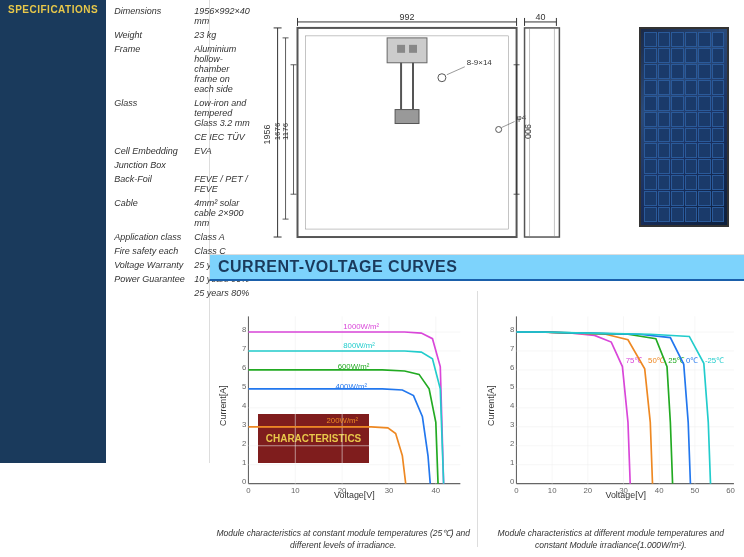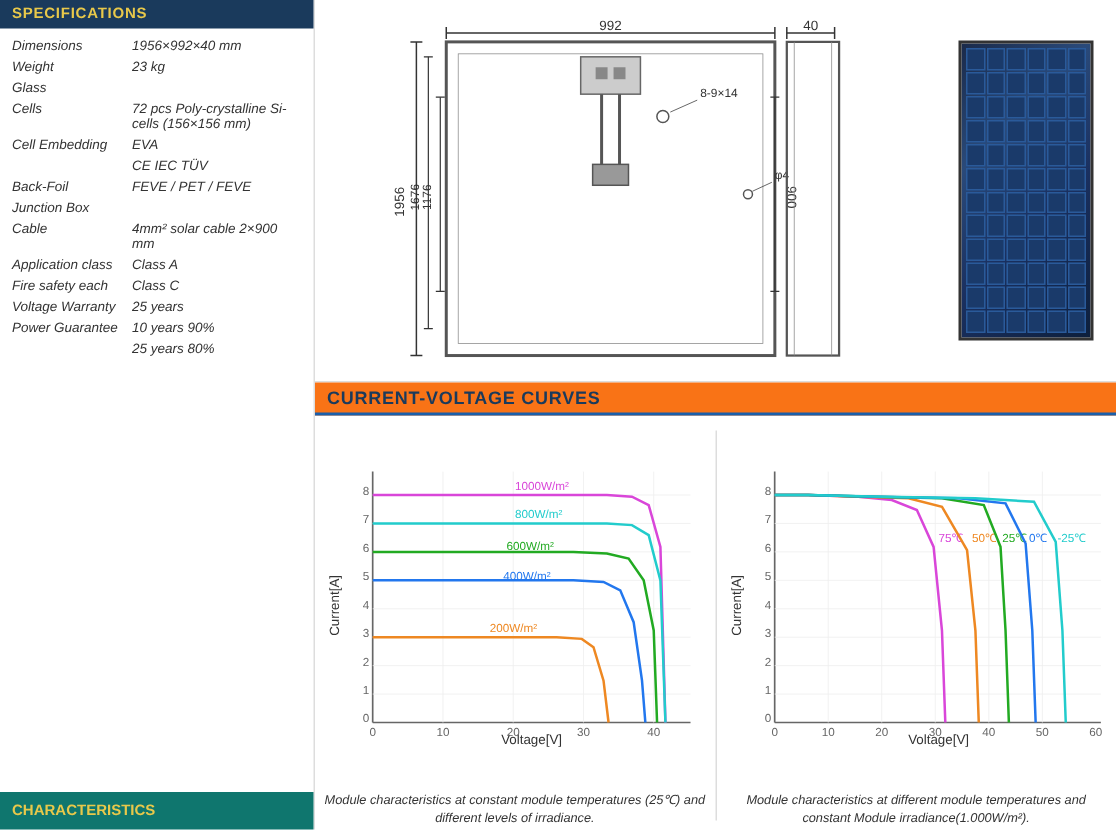--- a/index.html
+++ b/index.html
@@ -14,25 +14,25 @@
 
     .main-container {
       display: flex;
       width: 744px;
       height: 557px;
     }
 
     
     .left-panel {
       width: 210px;
-      height: 553px;
+      height: 463px;
       background: #fff;
       border-right: 1px solid #ddd;
       display: flex;
-      flex-direction: column;
+      flex-direction: row;
     }
 
     .specs-header {
       background: #1a3a5c;
       color: #e8c84a;
       font-weight: bold;
       font-size: 10px;
       padding: 4px 8px;
       letter-spacing: 0.5px;
     }
@@ -57,25 +57,25 @@
       padding-right: 4px;
     }
 
     .spec-value {
       color: #333;
       font-size: 9px;
       flex: 1;
     }
 
     .chars-header {
-      background: #0f766e;
+      background: #7f1d1d;
       color: #e8c84a;
       font-weight: bold;
       font-size: 10px;
-      padding: 7px 8px;
+      padding: 19px 8px;
       margin-top: auto;
     }
 
     
     .right-panel {
       flex: 1;
       display: flex;
       flex-direction: column;
       height: 557px;
     }
@@ -128,25 +128,25 @@
     }
 
     
     .curves-section {
       flex: 1;
       display: flex;
       flex-direction: column;
     }
 
     .curves-header {
-      background: #f97316;
+      background: #7dd3fc;
       border-bottom: 2px solid #1a5faa;
       padding: 3px 8px;
       font-weight: bold;
-      font-size: 12px;
+      font-size: 16px;
       color: #1a3a5c;
       letter-spacing: 0.5px;
     }
 
     .curves-content {
       display: flex;
       flex: 1;
       padding: 5px;
       gap: 5px;
     }
@@ -190,41 +190,42 @@
 
       <div class="spec-row">
         <span class="spec-label">Dimensions</span>
         <span class="spec-value">1956×992×40 mm</span>
       </div>
       <div class="spec-row">
         <span class="spec-label">Weight</span>
         <span class="spec-value">23 kg</span>
       </div>
       <div class="spec-row">
+        <span class="spec-label">Frame</span>
+        <span class="spec-value">Aluminium hollow-chamber frame on each side</span>
+      </div>
+      <div class="spec-row">
         <span class="spec-label">Glass</span>
-      </div>
-      <div class="spec-row">
-        <span class="spec-label">Cells</span>
-        <span class="spec-value">72 pcs Poly-crystalline Si-cells (156×156 mm)</span>
+        <span class="spec-value">Low-iron and tempered Glass 3.2 mm</span>
+      </div>
+      <div class="spec-row">
+        <span class="spec-label"></span>
+        <span class="spec-value">CE  IEC  TÜV</span>
       </div>
       <div class="spec-row">
         <span class="spec-label">Cell Embedding</span>
         <span class="spec-value">EVA</span>
       </div>
       <div class="spec-row">
-        <span class="spec-label"></span>
-        <span class="spec-value">CE  IEC  TÜV</span>
+        <span class="spec-label">Junction Box</span>
+        <span class="spec-value"></span>
       </div>
       <div class="spec-row">
         <span class="spec-label">Back-Foil</span>
         <span class="spec-value">FEVE / PET / FEVE</span>
-      </div>
-      <div class="spec-row">
-        <span class="spec-label">Junction Box</span>
-        <span class="spec-value"></span>
       </div>
       <div class="spec-row">
         <span class="spec-label">Cable</span>
         <span class="spec-value">4mm² solar cable 2×900 mm</span>
       </div>
       <div class="spec-row">
         <span class="spec-label">Application class</span>
         <span class="spec-value">Class A</span>
       </div>
       <div class="spec-row">

